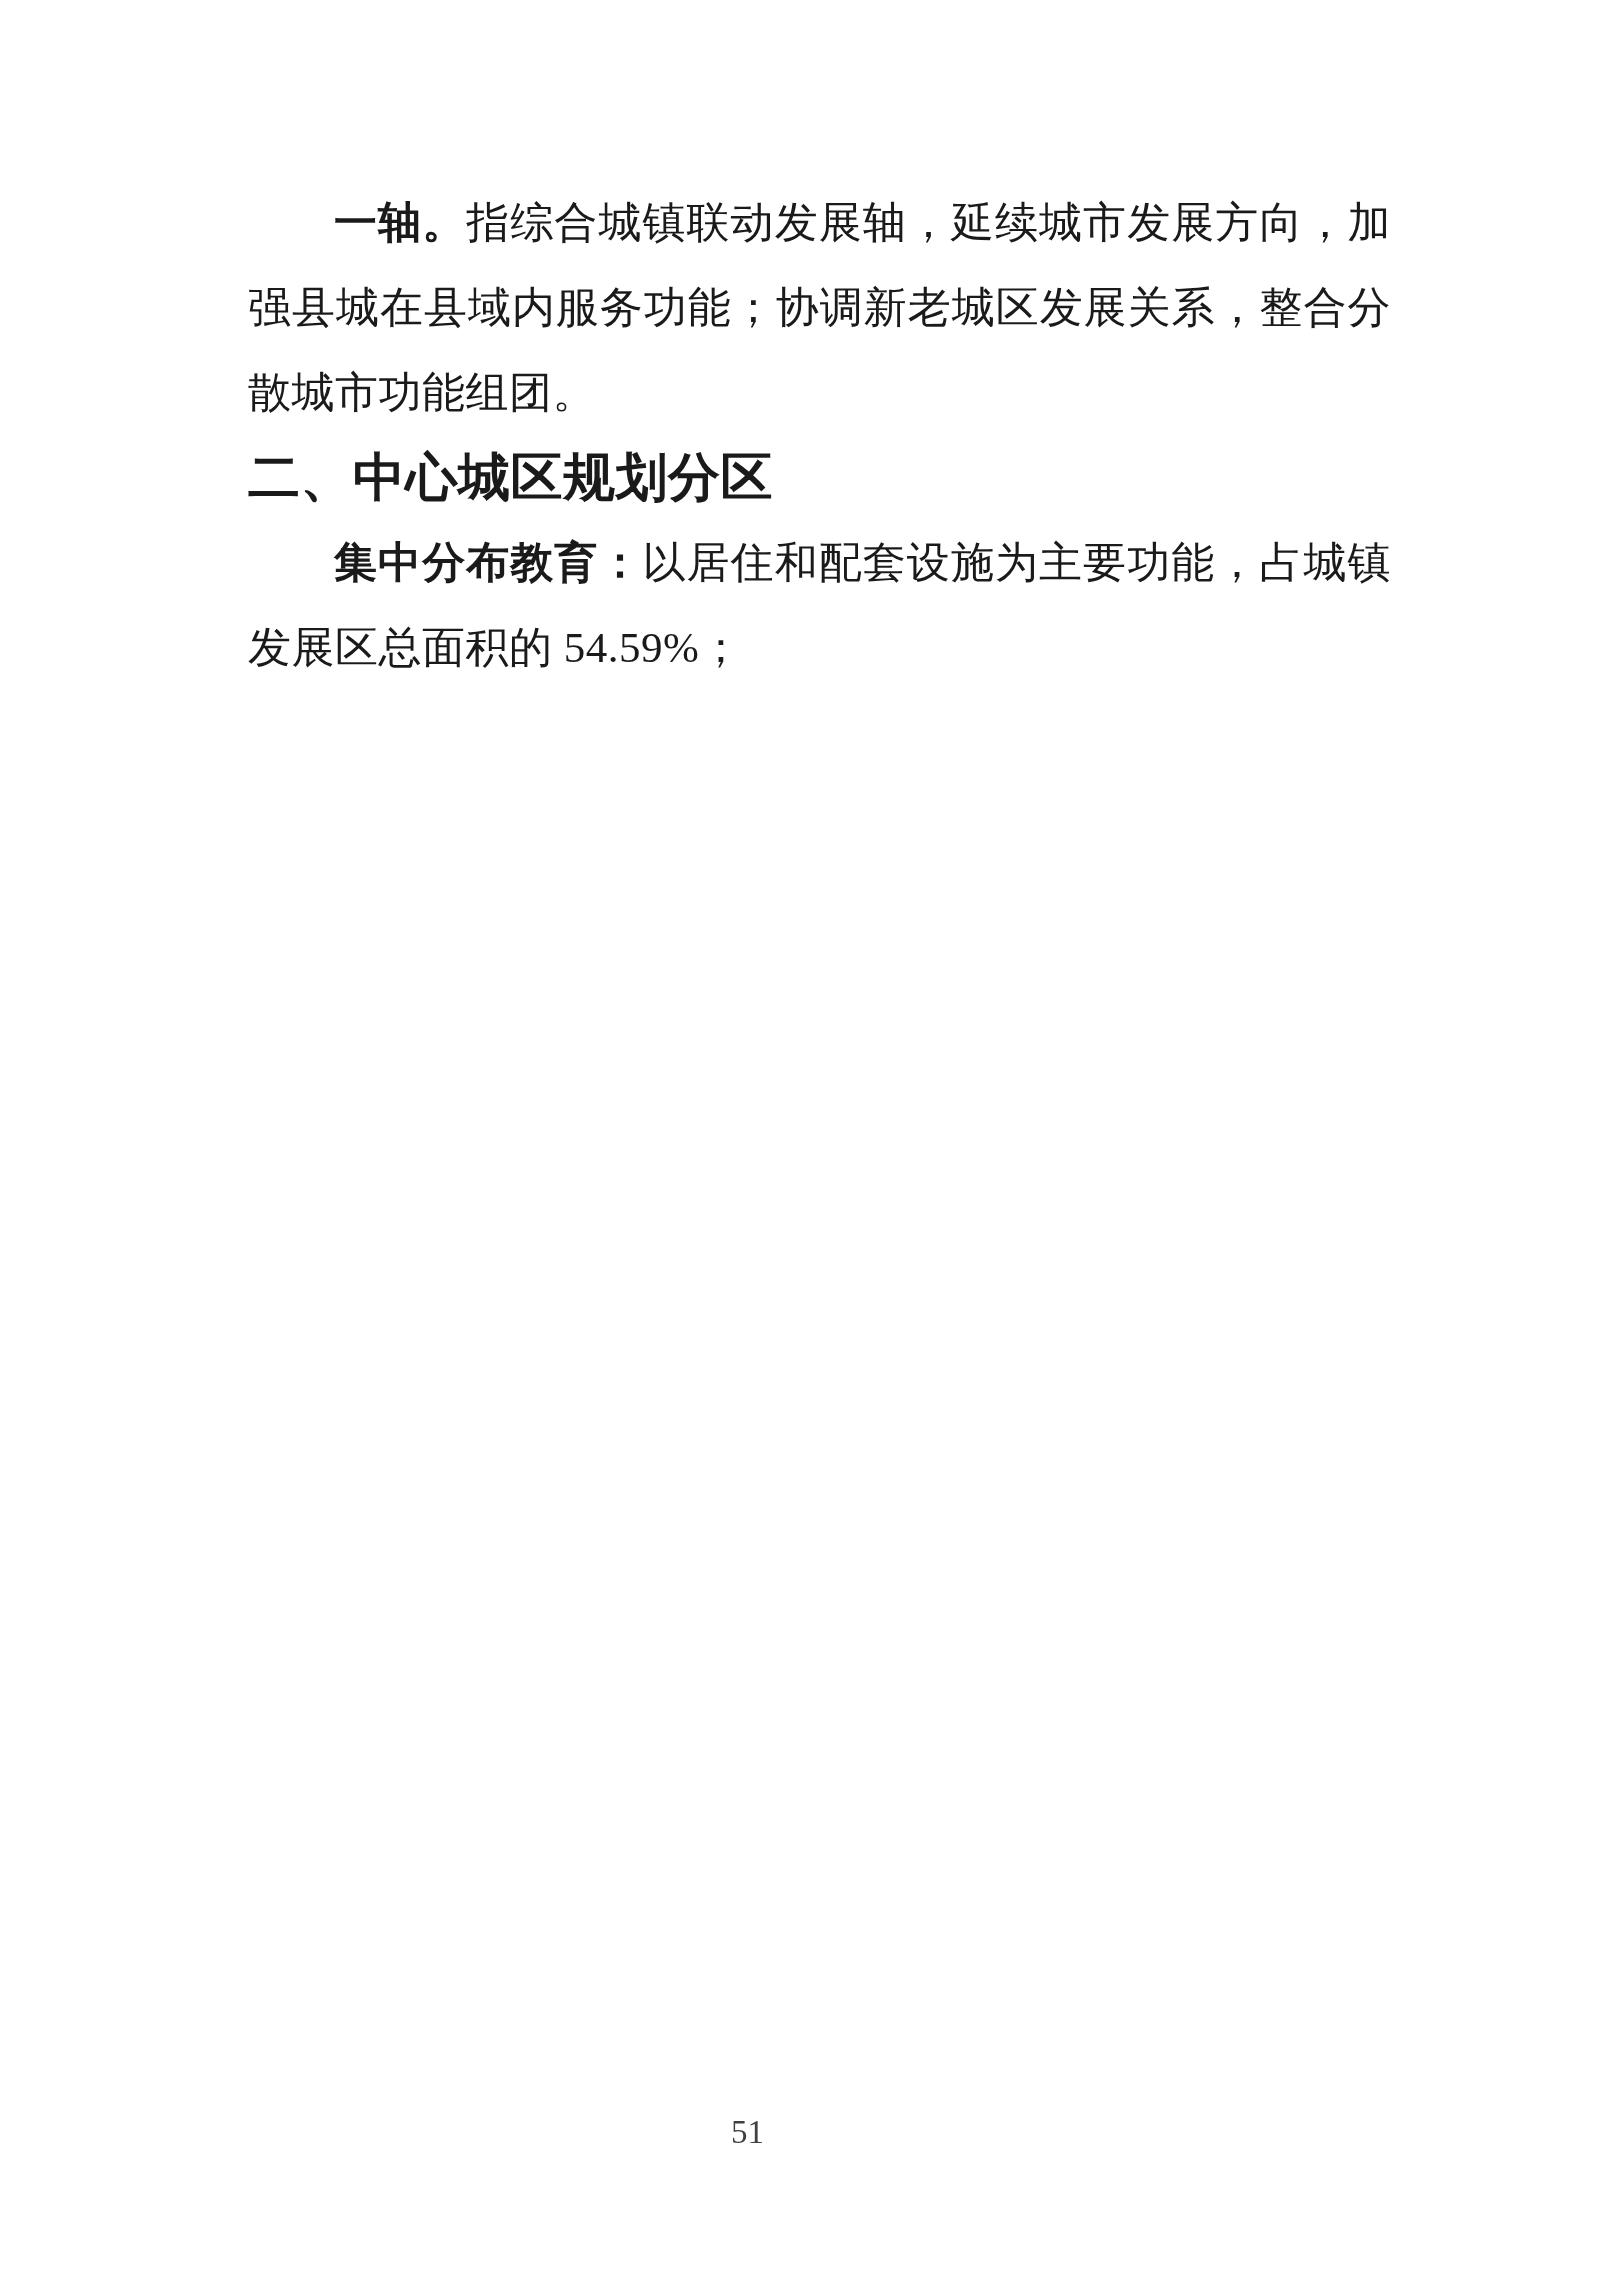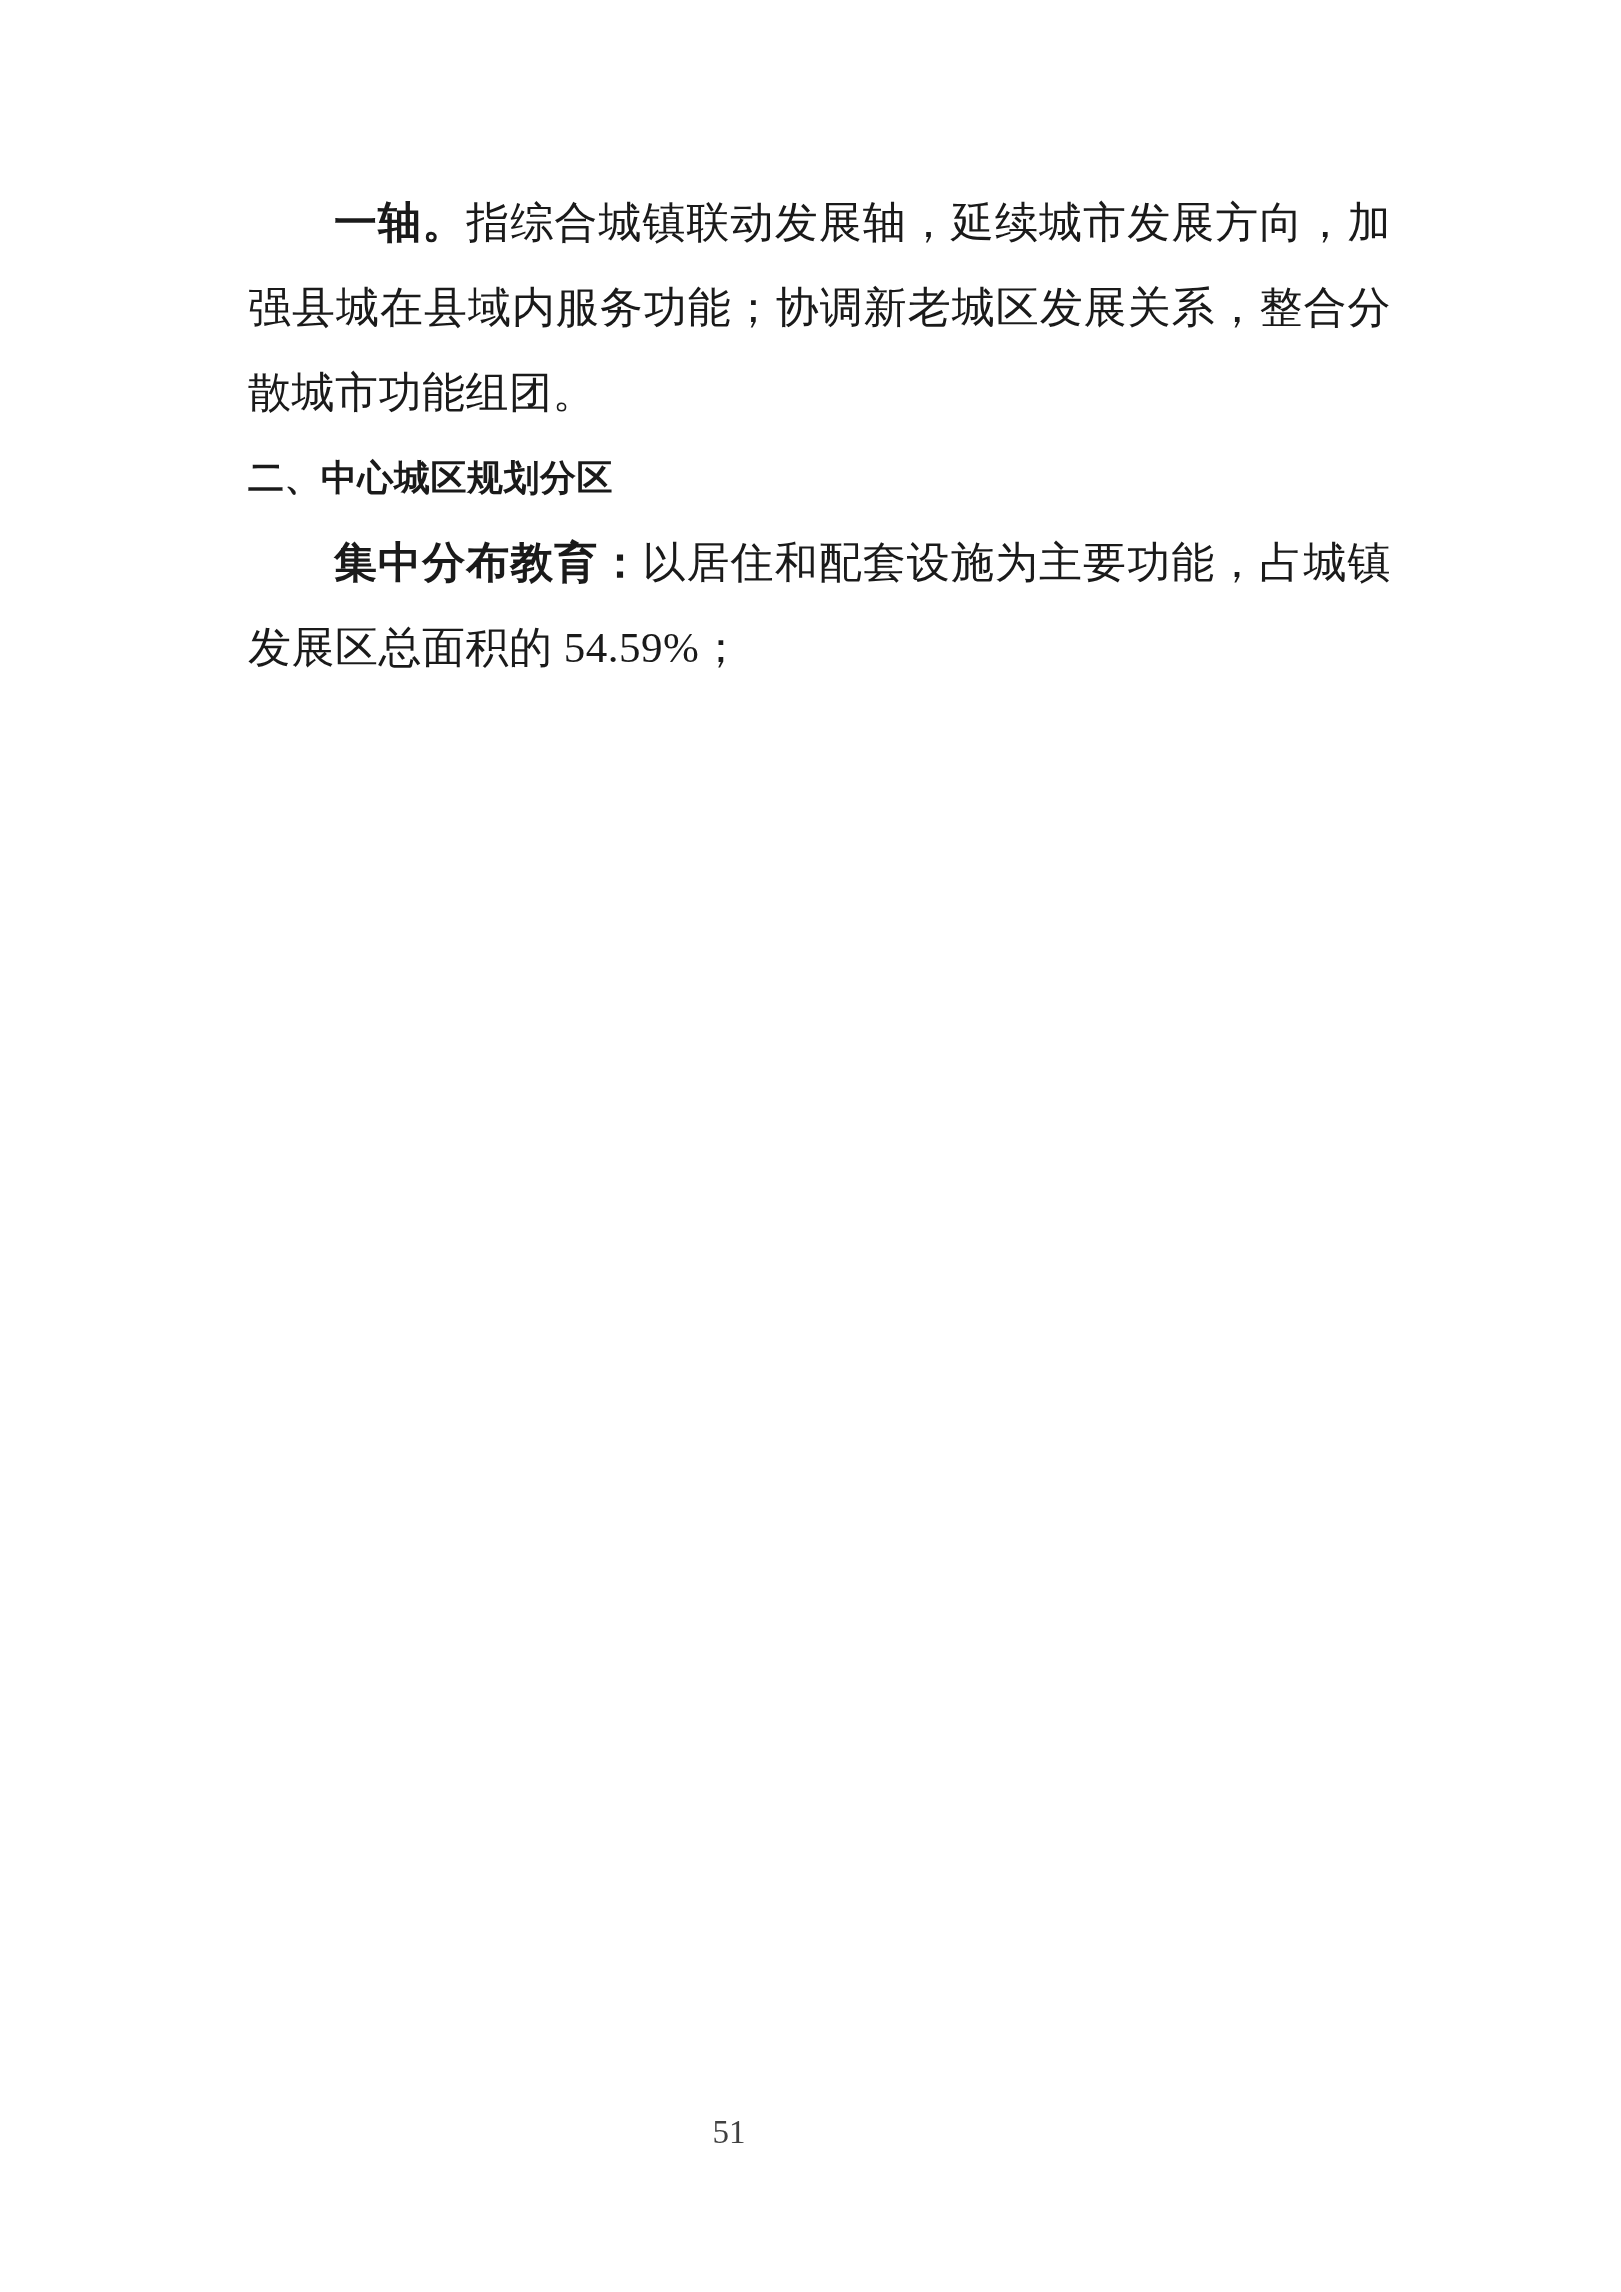--- a/index.html
+++ b/index.html
@@ -8,40 +8,41 @@
     background: #ffffff;
   }
   .page {
     position: relative;
     width: 1458px;
     height: 2293px;
     background: #ffffff;
     overflow: hidden;
     font-family: "Liberation Serif", serif;
     color: #1a1a1a;
+    padding-left: 37px;
   }
   .content {
     position: absolute;
     left: 248px;
     top: 180px;
     width: 1143px;
   }
   .content p {
     margin: 0;
     font-size: 43px;
     line-height: 85px;
     text-align: justify;
     text-justify: inter-character;
     text-indent: 86px;
     letter-spacing: 0.5px;
   }
   .content p.heading {
     text-indent: 0;
     text-align: left;
-    font-size: 36px;
+    font-size: 52px;
     font-weight: 700;
     font-family: "Liberation Sans", sans-serif;
   }
   .lead {
     font-weight: 700;
     font-family: "Liberation Sans", sans-serif;
   }
   .pageno {
     position: absolute;
     left: 0;

